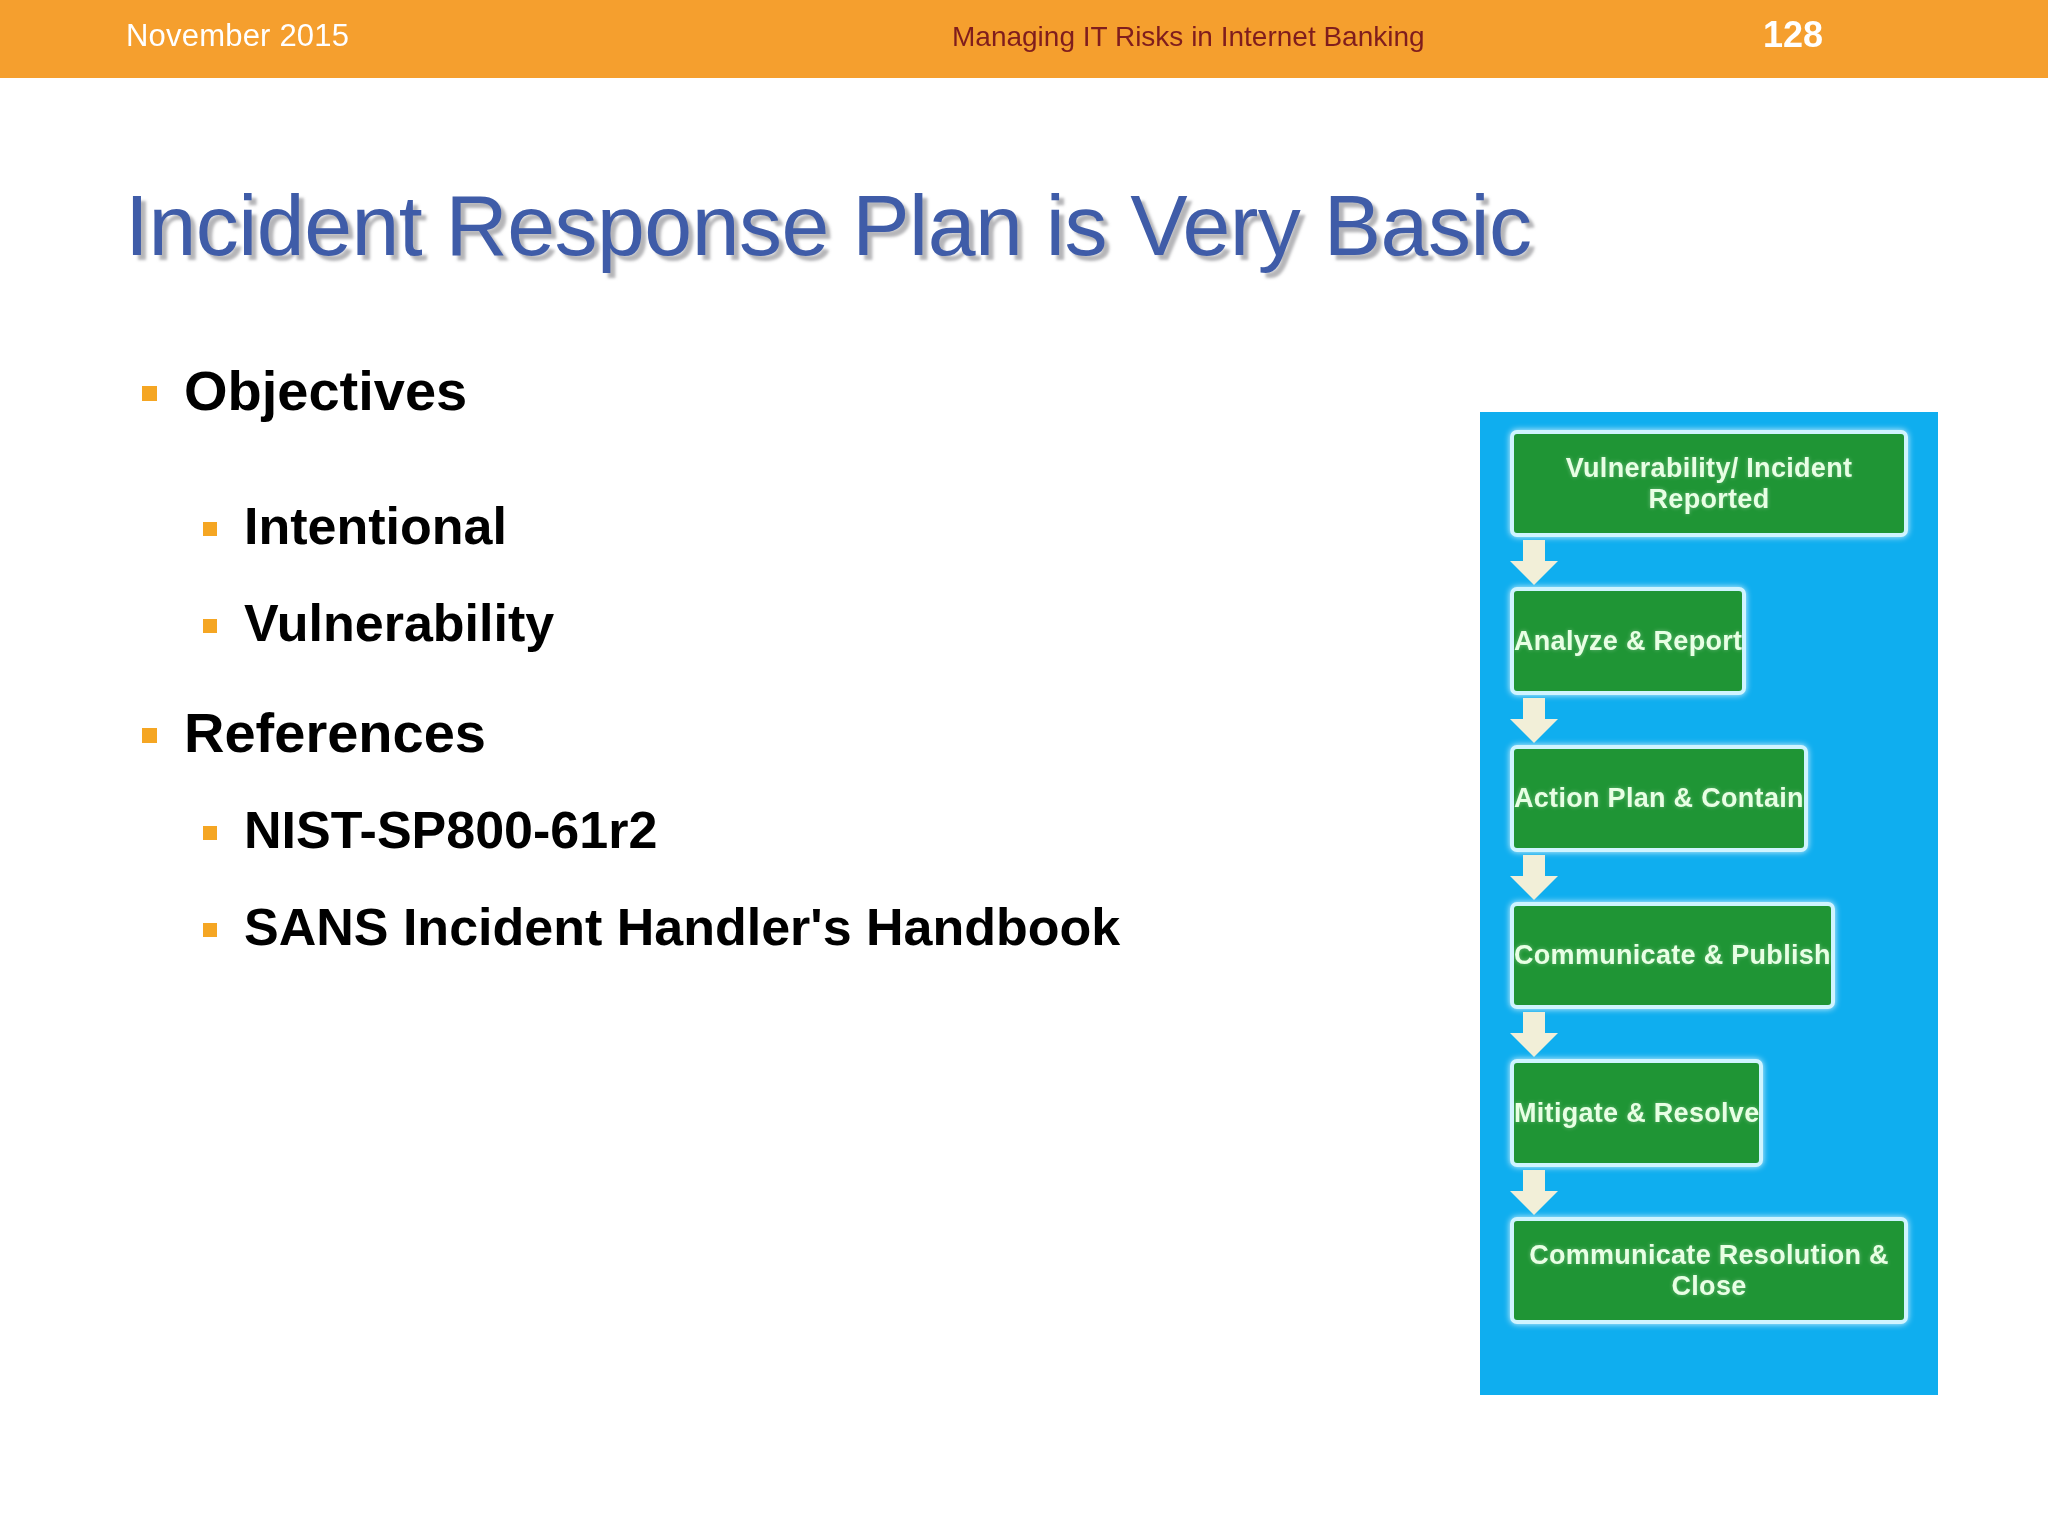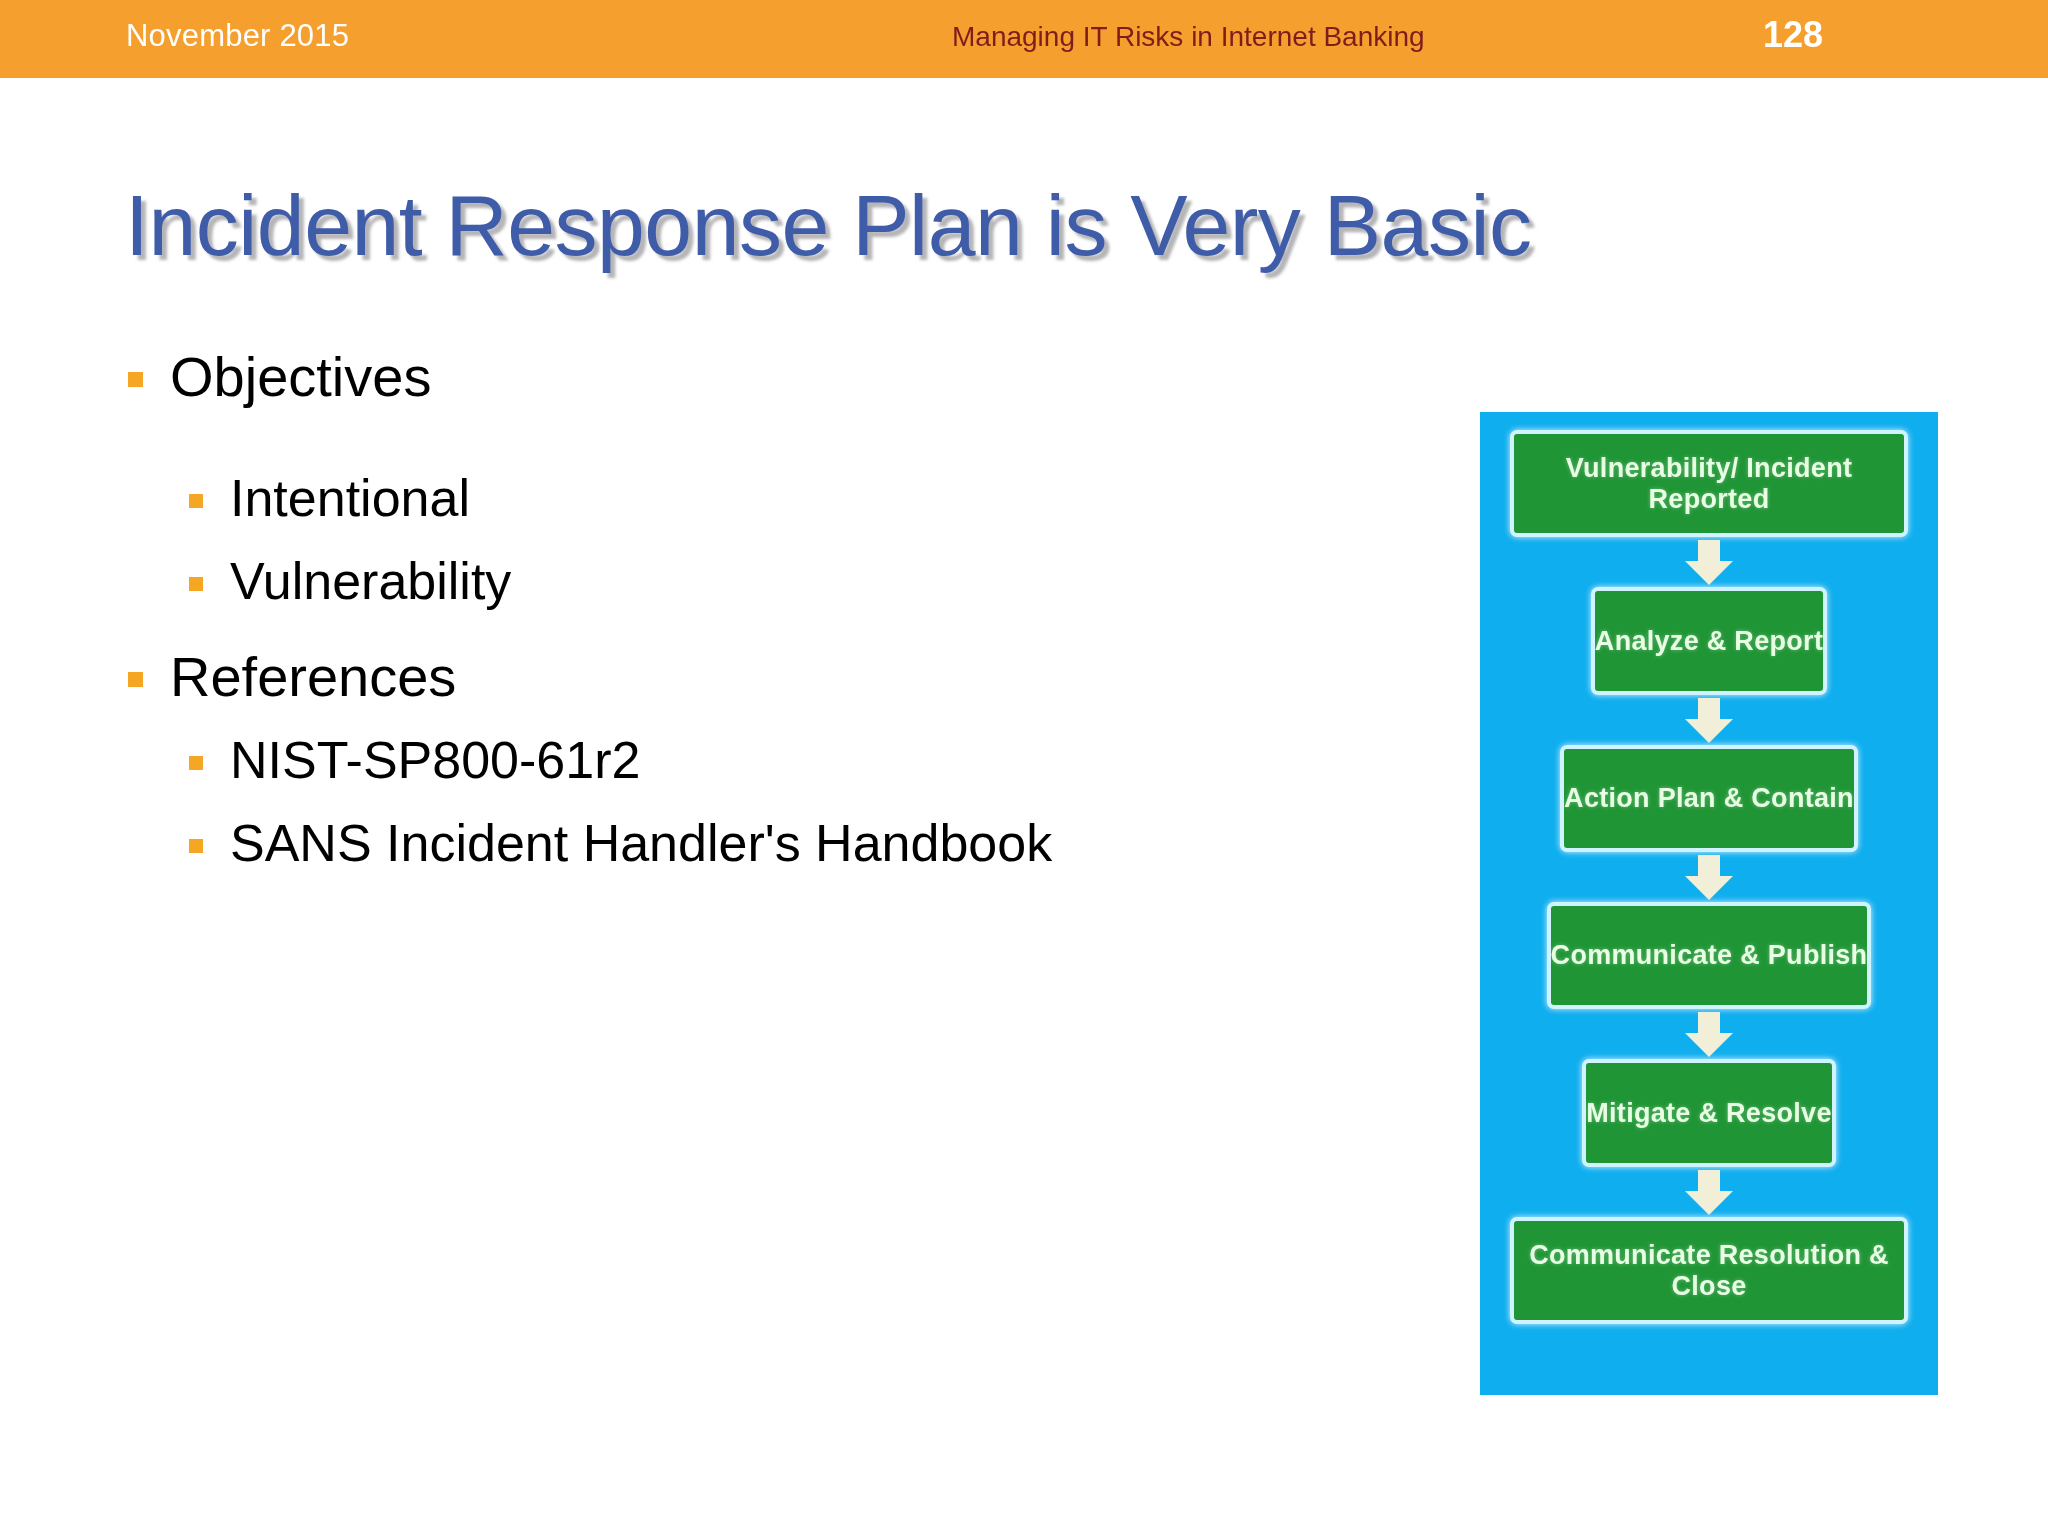--- a/index.html
+++ b/index.html
@@ -69,21 +69,22 @@
   .body-area {
     position: absolute;
     left: 125px;
     top: 345px;
     width: 1305px;
   }
 
   .bullet-row {
     position: relative;
     display: block;
-    margin: 0;
+    margin: 14px;
+    font-weight: bold;
   }
 
   
   .lvl1 {
     padding-left: 45px;
     font-size: 56px;
     color: #000000;
     line-height: 1.16;
     margin-bottom: 6px;
   }
@@ -135,21 +136,21 @@
     position: absolute;
     left: 1480px;
     top: 412px;
     width: 458px;
     height: 983px;
     background: #0FAEEF;
     box-sizing: border-box;
     padding: 18px 30px 18px 30px;
     display: flex;
     flex-direction: column;
-    align-items: center;
+    align-items: flex-start;
     justify-content: flex-start;
   }
   .flow-box {
     background: #1F9535;
     border: 4px solid #CFF4FF;
     border-radius: 7px;
     box-shadow: 0 0 6px rgba(255,255,255,0.85);
     color: #E8FFE4;
     font-size: 27px;
     font-weight: bold;

